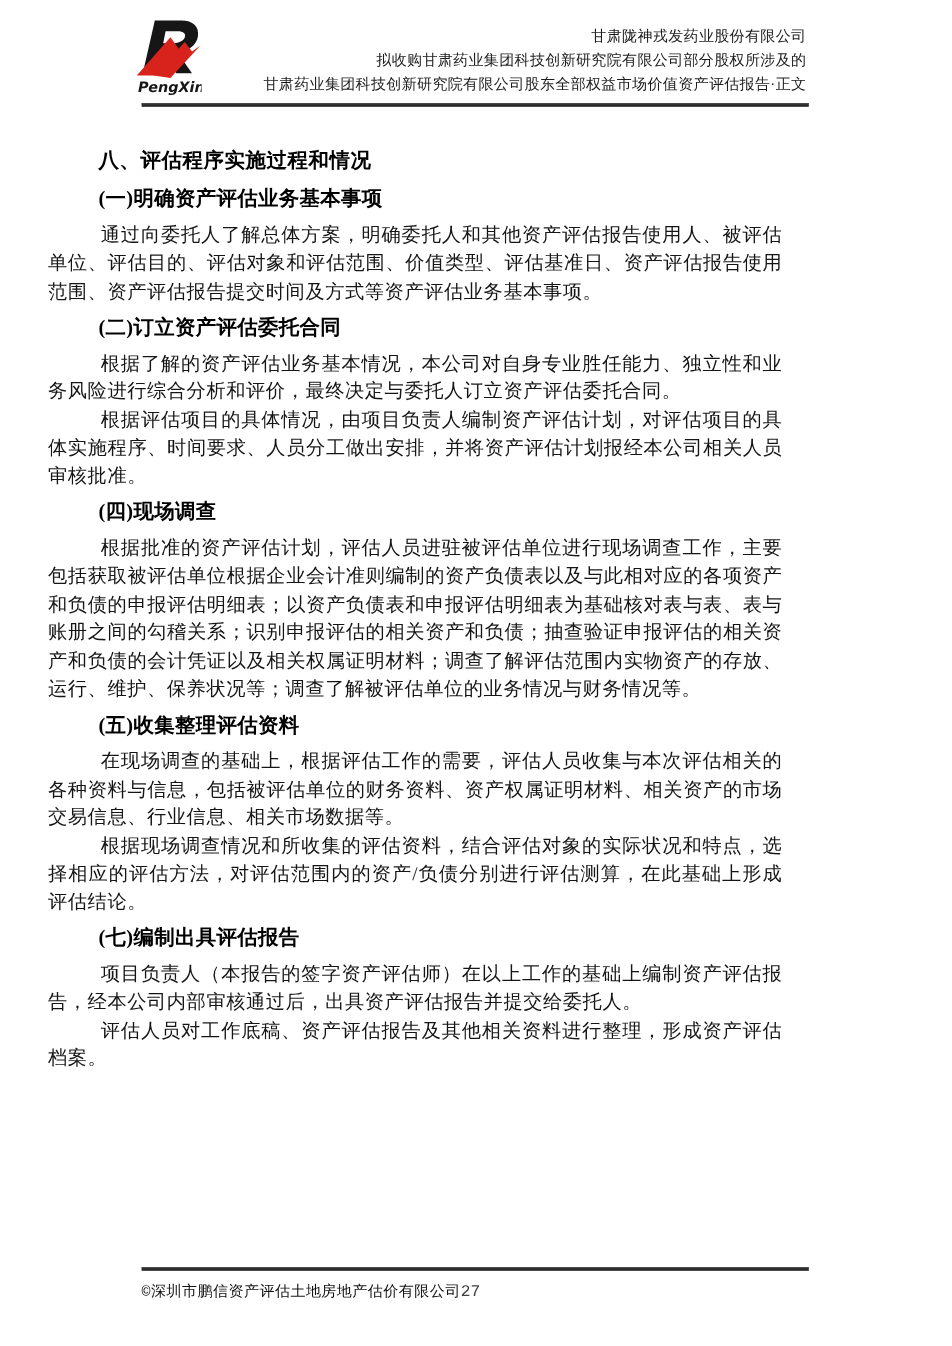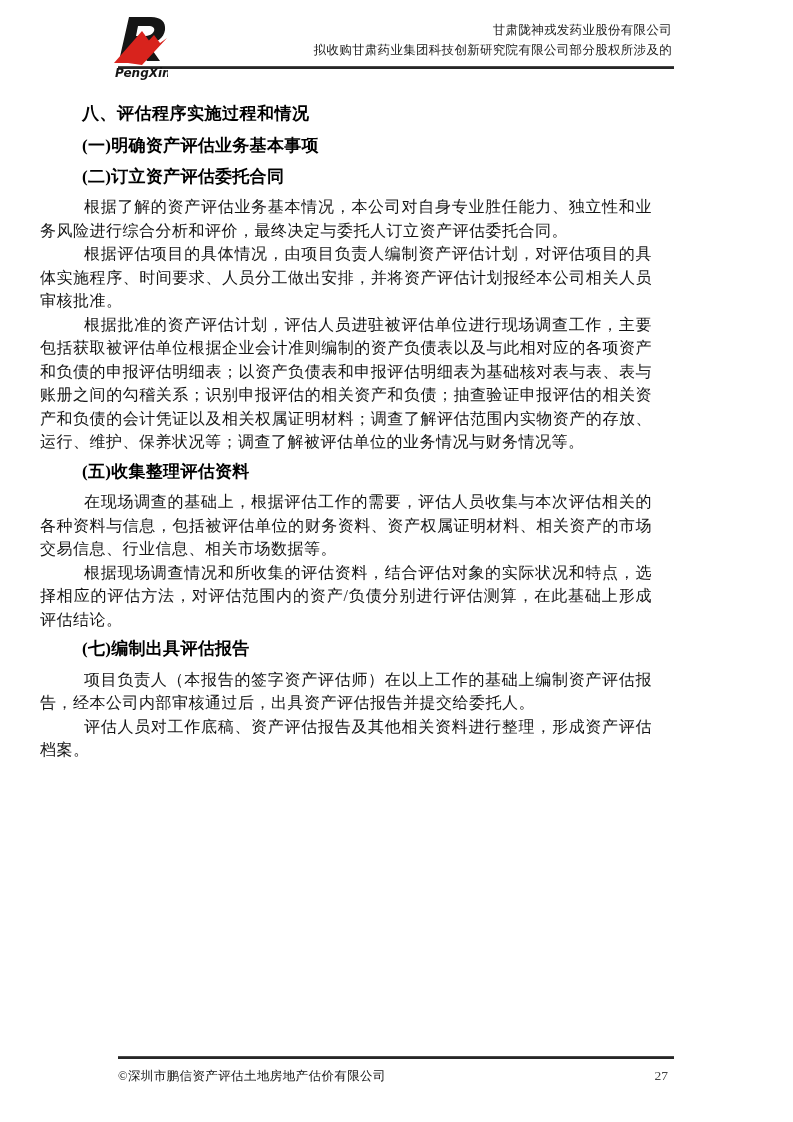--- a/index.html
+++ b/index.html
@@ -50,53 +50,57 @@
     letter-spacing:0.5px;
     text-align:justify;
     text-justify:inter-ideograph;
     text-indent:44px;
     margin:0;
     color:#151515;
   }
   
   .footer{position:absolute;left:118px;top:1056px;width:556px;}
   .footer-row{
-    display:flex;justify-content:space-between;align-items:baseline;
+    display:flex;justify-content:flex-start;align-items:baseline;
     margin-top:9px;
+    font-family:Liberation Mono, monospace;
   }
   .footer-copy{font-size:12.5px;letter-spacing:0.4px;color:#111;}
   .footer-page{font-size:13.5px;color:#404040;padding-right:6px;}
 </style>
 </head>
 <body>
 
 <div class="page">
 
   <div class="header">
     <svg class="logo" viewBox="0 0 54 64" xmlns="http://www.w3.org/2000/svg">
       <path d="M15 0 L37 0 C47 0 52 5 51 13 C50 21 42 26 34 27 L46 44 L33 44 L21 28 L17 44 L5 44 Z" fill="#161616"></path>
       <path d="M24 9 L34 9 C39 9 41 11 40 14 C39 17 35 19 30 19 L22 19 Z" fill="#ffffff"></path>
       <polygon points="0,46 28,14 36,25 20,46" fill="#d8231d"></polygon>
       <polygon points="14,46 40,18 46,26 53,21 28,48" fill="#d8231d"></polygon>
       <text x="1" y="60" font-size="12" font-style="italic" font-weight="bold" font-family="'DejaVu Sans',sans-serif" fill="#161616">PengXin</text>
     </svg>
     <div class="header-lines">
       <div>甘肃陇神戎发药业股份有限公司</div>
       <div>拟收购甘肃药业集团科技创新研究院有限公司部分股权所涉及的</div>
+      <div>甘肃药业集团科技创新研究院有限公司股东全部权益市场价值资产评估报告·正文</div>
     </div>
     <div class="rule rule-top"></div>
   </div>
 
   <div class="main">
     <div class="doc-title">八、评估程序实施过程和情况</div>
     <div id="sections">
         <div class="sec-heading">(一)明确资产评估业务基本事项</div>
+        <p class="sec-para">通过向委托人了解总体方案，明确委托人和其他资产评估报告使用人、被评估单位、评估目的、评估对象和评估范围、价值类型、评估基准日、资产评估报告使用范围、资产评估报告提交时间及方式等资产评估业务基本事项。</p>
         <div class="sec-heading">(二)订立资产评估委托合同</div>
         <p class="sec-para">根据了解的资产评估业务基本情况，本公司对自身专业胜任能力、独立性和业务风险进行综合分析和评价，最终决定与委托人订立资产评估委托合同。</p>
         <p class="sec-para">根据评估项目的具体情况，由项目负责人编制资产评估计划，对评估项目的具体实施程序、时间要求、人员分工做出安排，并将资产评估计划报经本公司相关人员审核批准。</p>
+        <div class="sec-heading">(四)现场调查</div>
         <p class="sec-para">根据批准的资产评估计划，评估人员进驻被评估单位进行现场调查工作，主要包括获取被评估单位根据企业会计准则编制的资产负债表以及与此相对应的各项资产和负债的申报评估明细表；以资产负债表和申报评估明细表为基础核对表与表、表与账册之间的勾稽关系；识别申报评估的相关资产和负债；抽查验证申报评估的相关资产和负债的会计凭证以及相关权属证明材料；调查了解评估范围内实物资产的存放、运行、维护、保养状况等；调查了解被评估单位的业务情况与财务情况等。</p>
         <div class="sec-heading">(五)收集整理评估资料</div>
         <p class="sec-para">在现场调查的基础上，根据评估工作的需要，评估人员收集与本次评估相关的各种资料与信息，包括被评估单位的财务资料、资产权属证明材料、相关资产的市场交易信息、行业信息、相关市场数据等。</p>
         <p class="sec-para">根据现场调查情况和所收集的评估资料，结合评估对象的实际状况和特点，选择相应的评估方法，对评估范围内的资产/负债分别进行评估测算，在此基础上形成评估结论。</p>
         <div class="sec-heading">(七)编制出具评估报告</div>
         <p class="sec-para">项目负责人（本报告的签字资产评估师）在以上工作的基础上编制资产评估报告，经本公司内部审核通过后，出具资产评估报告并提交给委托人。</p>
         <p class="sec-para">评估人员对工作底稿、资产评估报告及其他相关资料进行整理，形成资产评估档案。</p>
       </div>
   </div>
 

